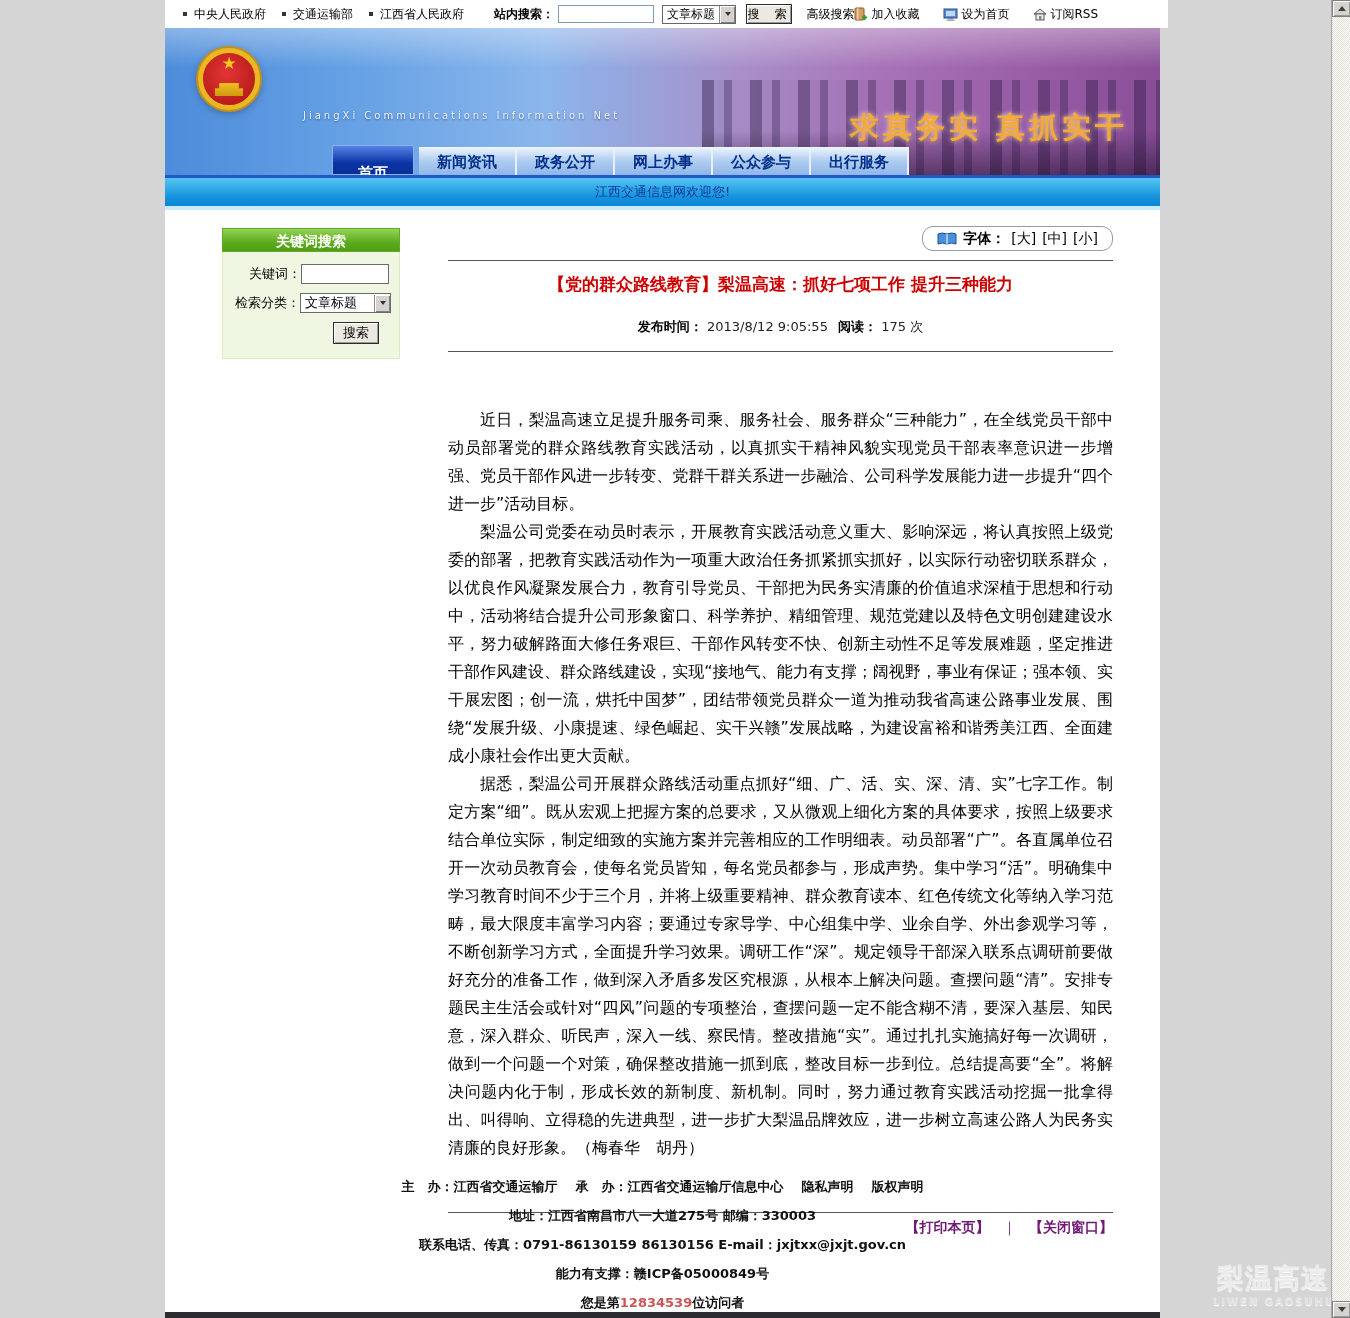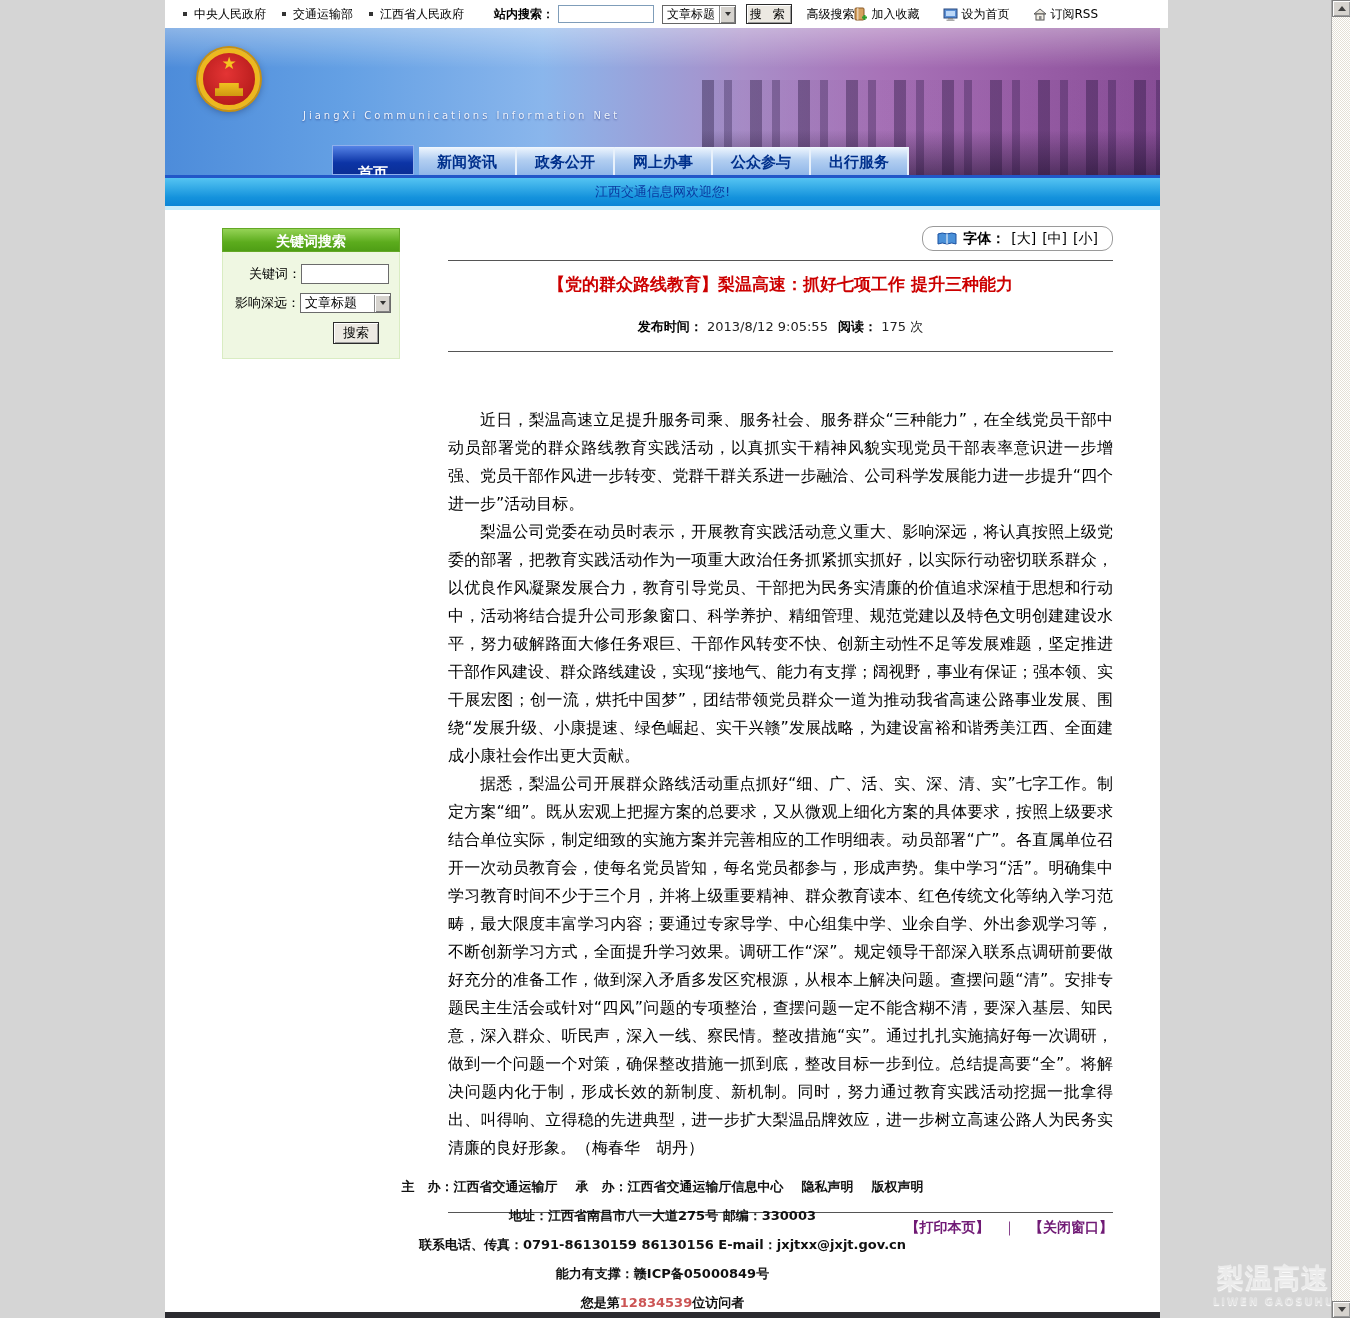--- a/index.html
+++ b/index.html
@@ -16,21 +16,21 @@
   .tb-search-label { font-weight:bold; margin-left:14px; white-space:nowrap; }
   .tb-input { width:96px; height:18px; border:1px solid #7f9db9; background:#fff; margin-left:4px; }
   .tb-select { display:flex; align-items:center; border:1px solid #666; height:19px; margin-left:8px; background:#fff; }
   .tb-select .sel-text { font-size:12px; padding:0 4px; white-space:nowrap; }
   .dd-btn { width:16px; height:17px; background:#d6d3ce; border-left:1px solid #888;
             box-shadow:inset 1px 1px 0 #fff, inset -1px -1px 0 #808080;
             display:flex; align-items:center; justify-content:center; }
   .dd-arrow { width:0; height:0; border-left:3px solid transparent; border-right:3px solid transparent; border-top:4px solid #333; }
   .tb-btn { margin-left:10px; width:52px; height:20px; font-size:12px; background:#ece9e2;
             border:1px solid #2b2b2b; box-shadow:inset 1px 1px 0 #fff, inset -1px -1px 0 #9a9a9a;
-            letter-spacing:4px; white-space:nowrap; cursor:pointer; font-family:Liberation Serif, serif; }
+            letter-spacing:4px; white-space:nowrap; cursor:pointer; font-family:Liberation Mono, monospace; }
   .tb-adv { margin-left:14px; cursor:pointer; white-space:nowrap; }
   .tb-icons { margin-left:auto; display:flex; gap:24px; }
   .tb-icon-item { display:flex; align-items:center; gap:3px; cursor:pointer; white-space:nowrap; }
 
   
   .banner { position:absolute; top:28px; left:0; width:100%; height:147px; overflow:hidden;
             background:linear-gradient(90deg,#4d8cda 0%,#64a0e4 18%,#8ab6ec 38%,#a98fc9 58%,#a873b8 72%,#9a5fa8 86%,#8a4f98 100%); }
   .banner-sky { position:absolute; top:0; left:0; width:100%; height:40px; background:linear-gradient(rgba(255,255,255,.35),rgba(255,255,255,0)); }
   .city { position:absolute; right:0; bottom:0; width:46%; height:95px; opacity:.5;
           background:repeating-linear-gradient(90deg, rgba(35,18,58,.8) 0 12px, rgba(90,50,110,.15) 12px 22px, rgba(40,22,66,.7) 22px 30px, rgba(120,70,140,.12) 30px 48px); }
@@ -179,20 +179,21 @@
 
   <div class="banner">
     <div class="banner-sky"></div>
     <div class="city"></div>
     <div class="city2"></div>
     <div class="emblem">
       <span class="emblem-star">★</span>
       <span class="emblem-gate"></span>
     </div>
     <div class="site-sub">JiangXi  Communications  Information  Net</div>
+    <div class="slogan">求真务实 真抓实干</div>
     <div class="nav">
       <div class="tab active">首页</div>
       <div class="tab inactive">新闻资讯</div>
       <div class="tab inactive">政务公开</div>
       <div class="tab inactive">网上办事</div>
       <div class="tab inactive">公众参与</div>
       <div class="tab inactive">出行服务</div>
     </div>
   </div>
   <div class="nav-strip"></div>
@@ -203,21 +204,21 @@
   <div class="marquee-strip"></div>
 
   <div class="sidebar">
     <div class="sb-header">关键词搜索</div>
     <div class="sb-body">
       <div class="sb-row">
         <span class="lbl">关键词：</span>
         <input class="sb-input" type="text" style="">
       </div>
       <div class="sb-row">
-        <span class="lbl">影响深远：</span>
+        <span class="lbl">检索分类：</span>
         <span class="sb-select">
           <span>文章标题</span>
           <span class="dd-btn">
               <span class="dd-arrow"></span>
             </span>
         </span>
       </div>
       <button class="sb-btn">搜索</button>
     </div>
   </div>

